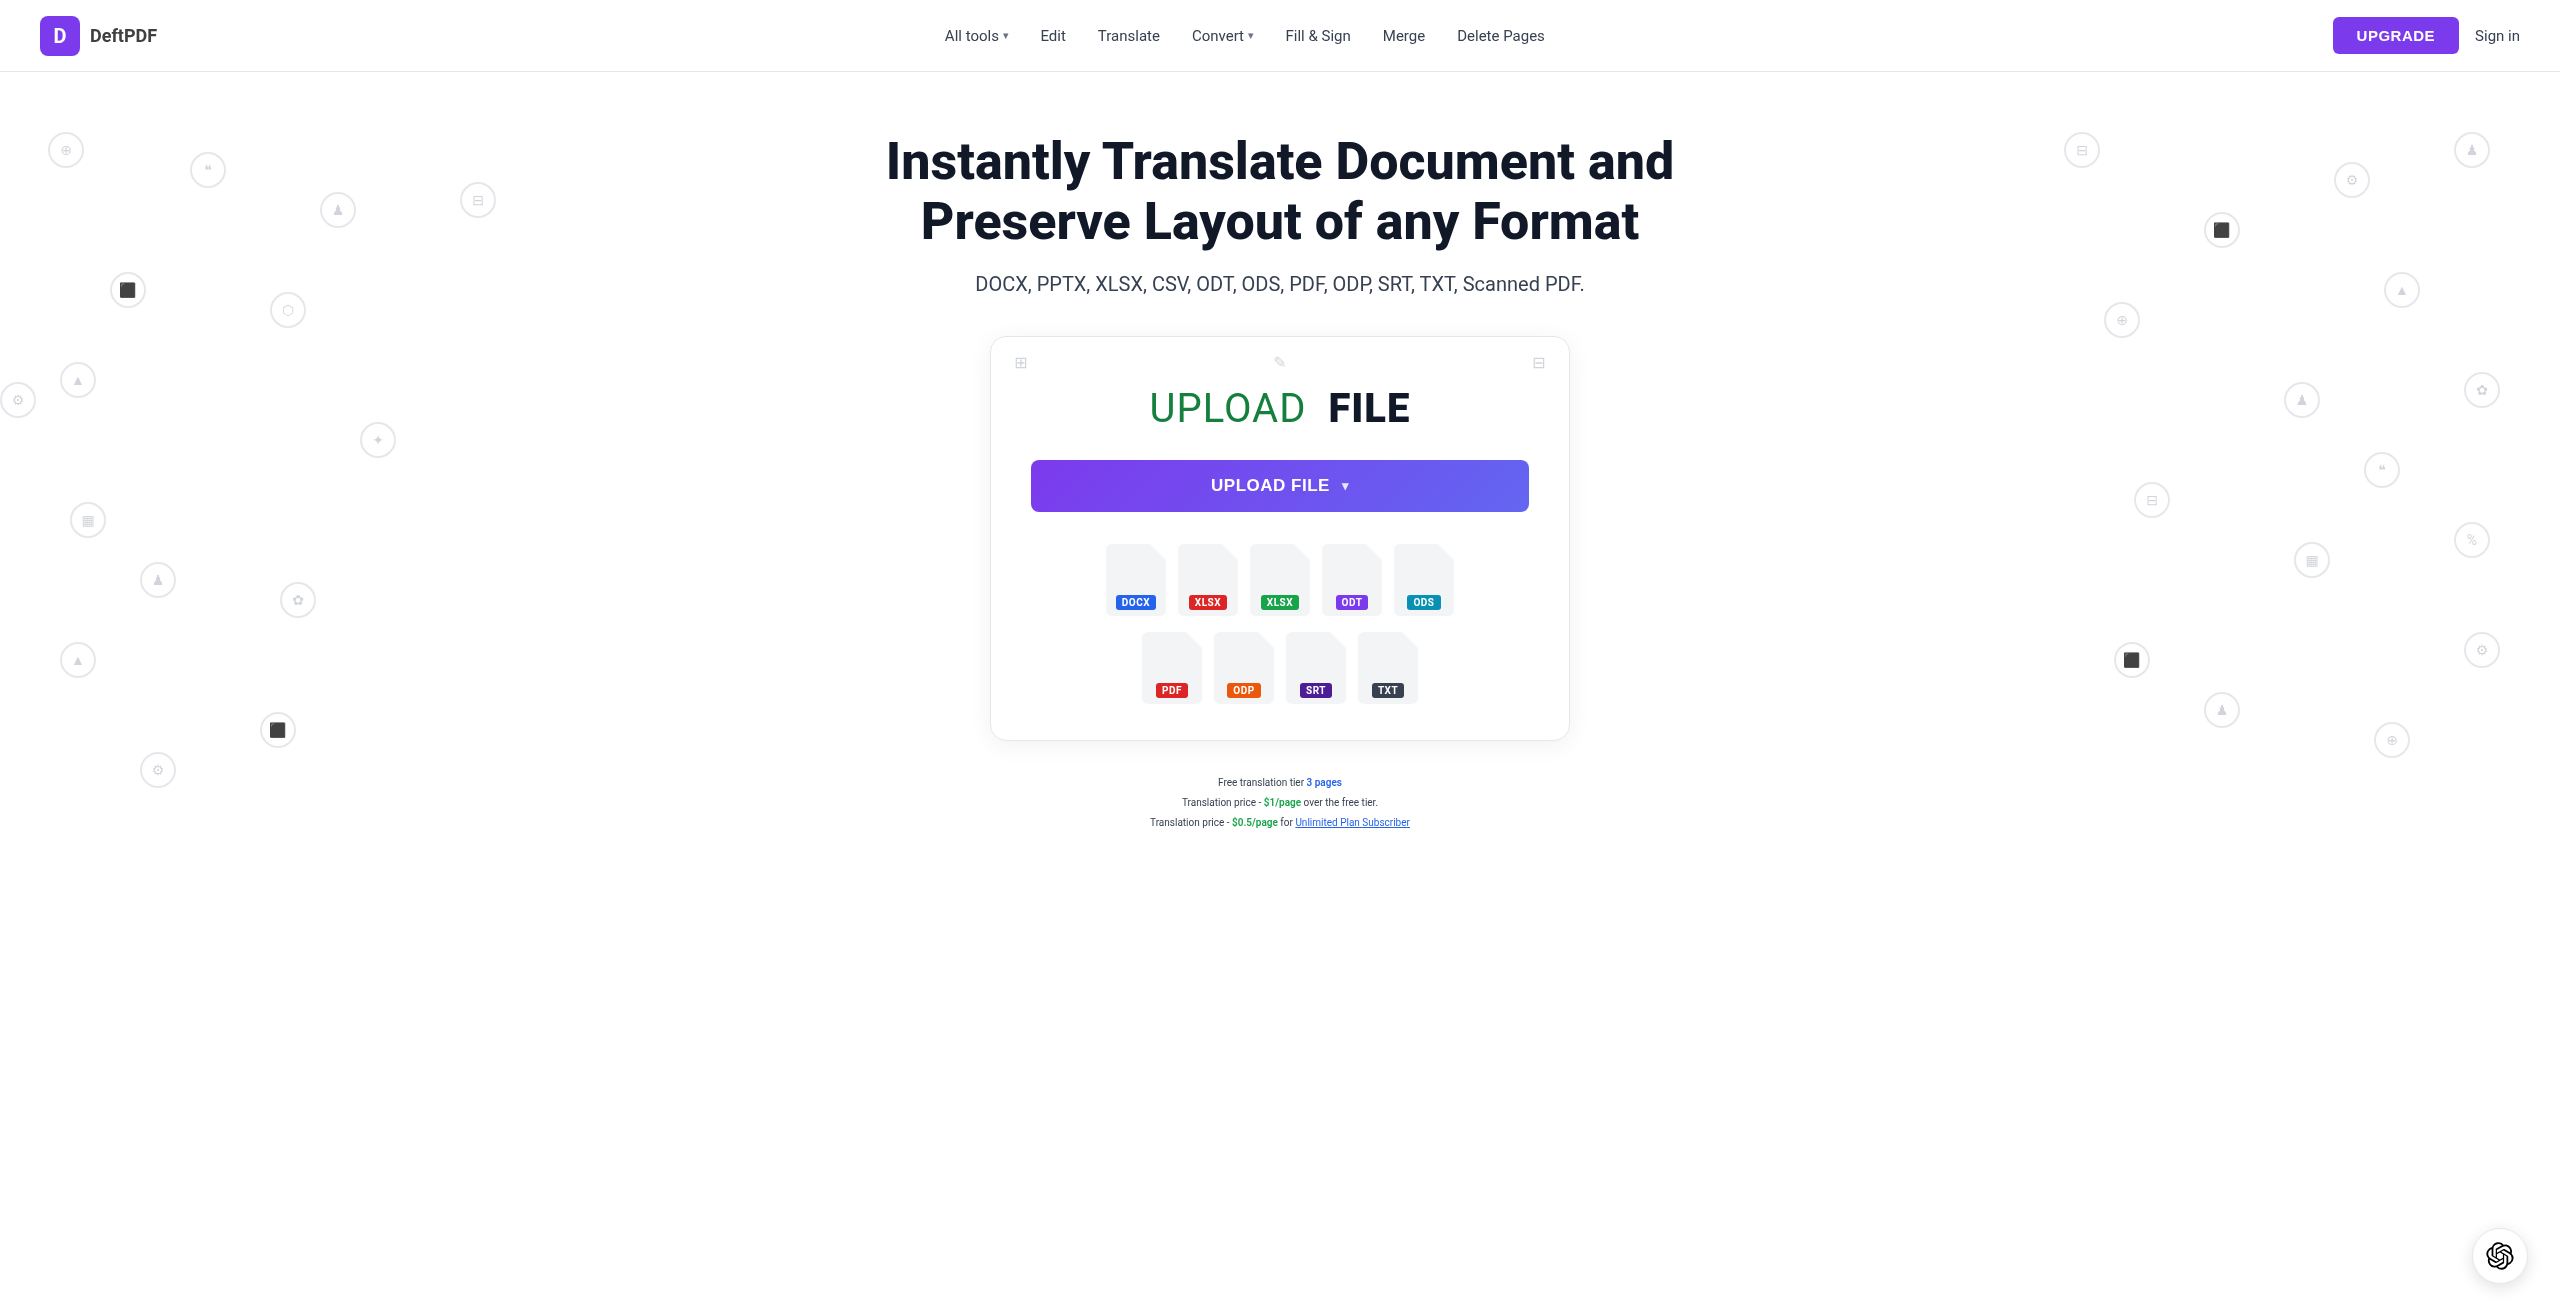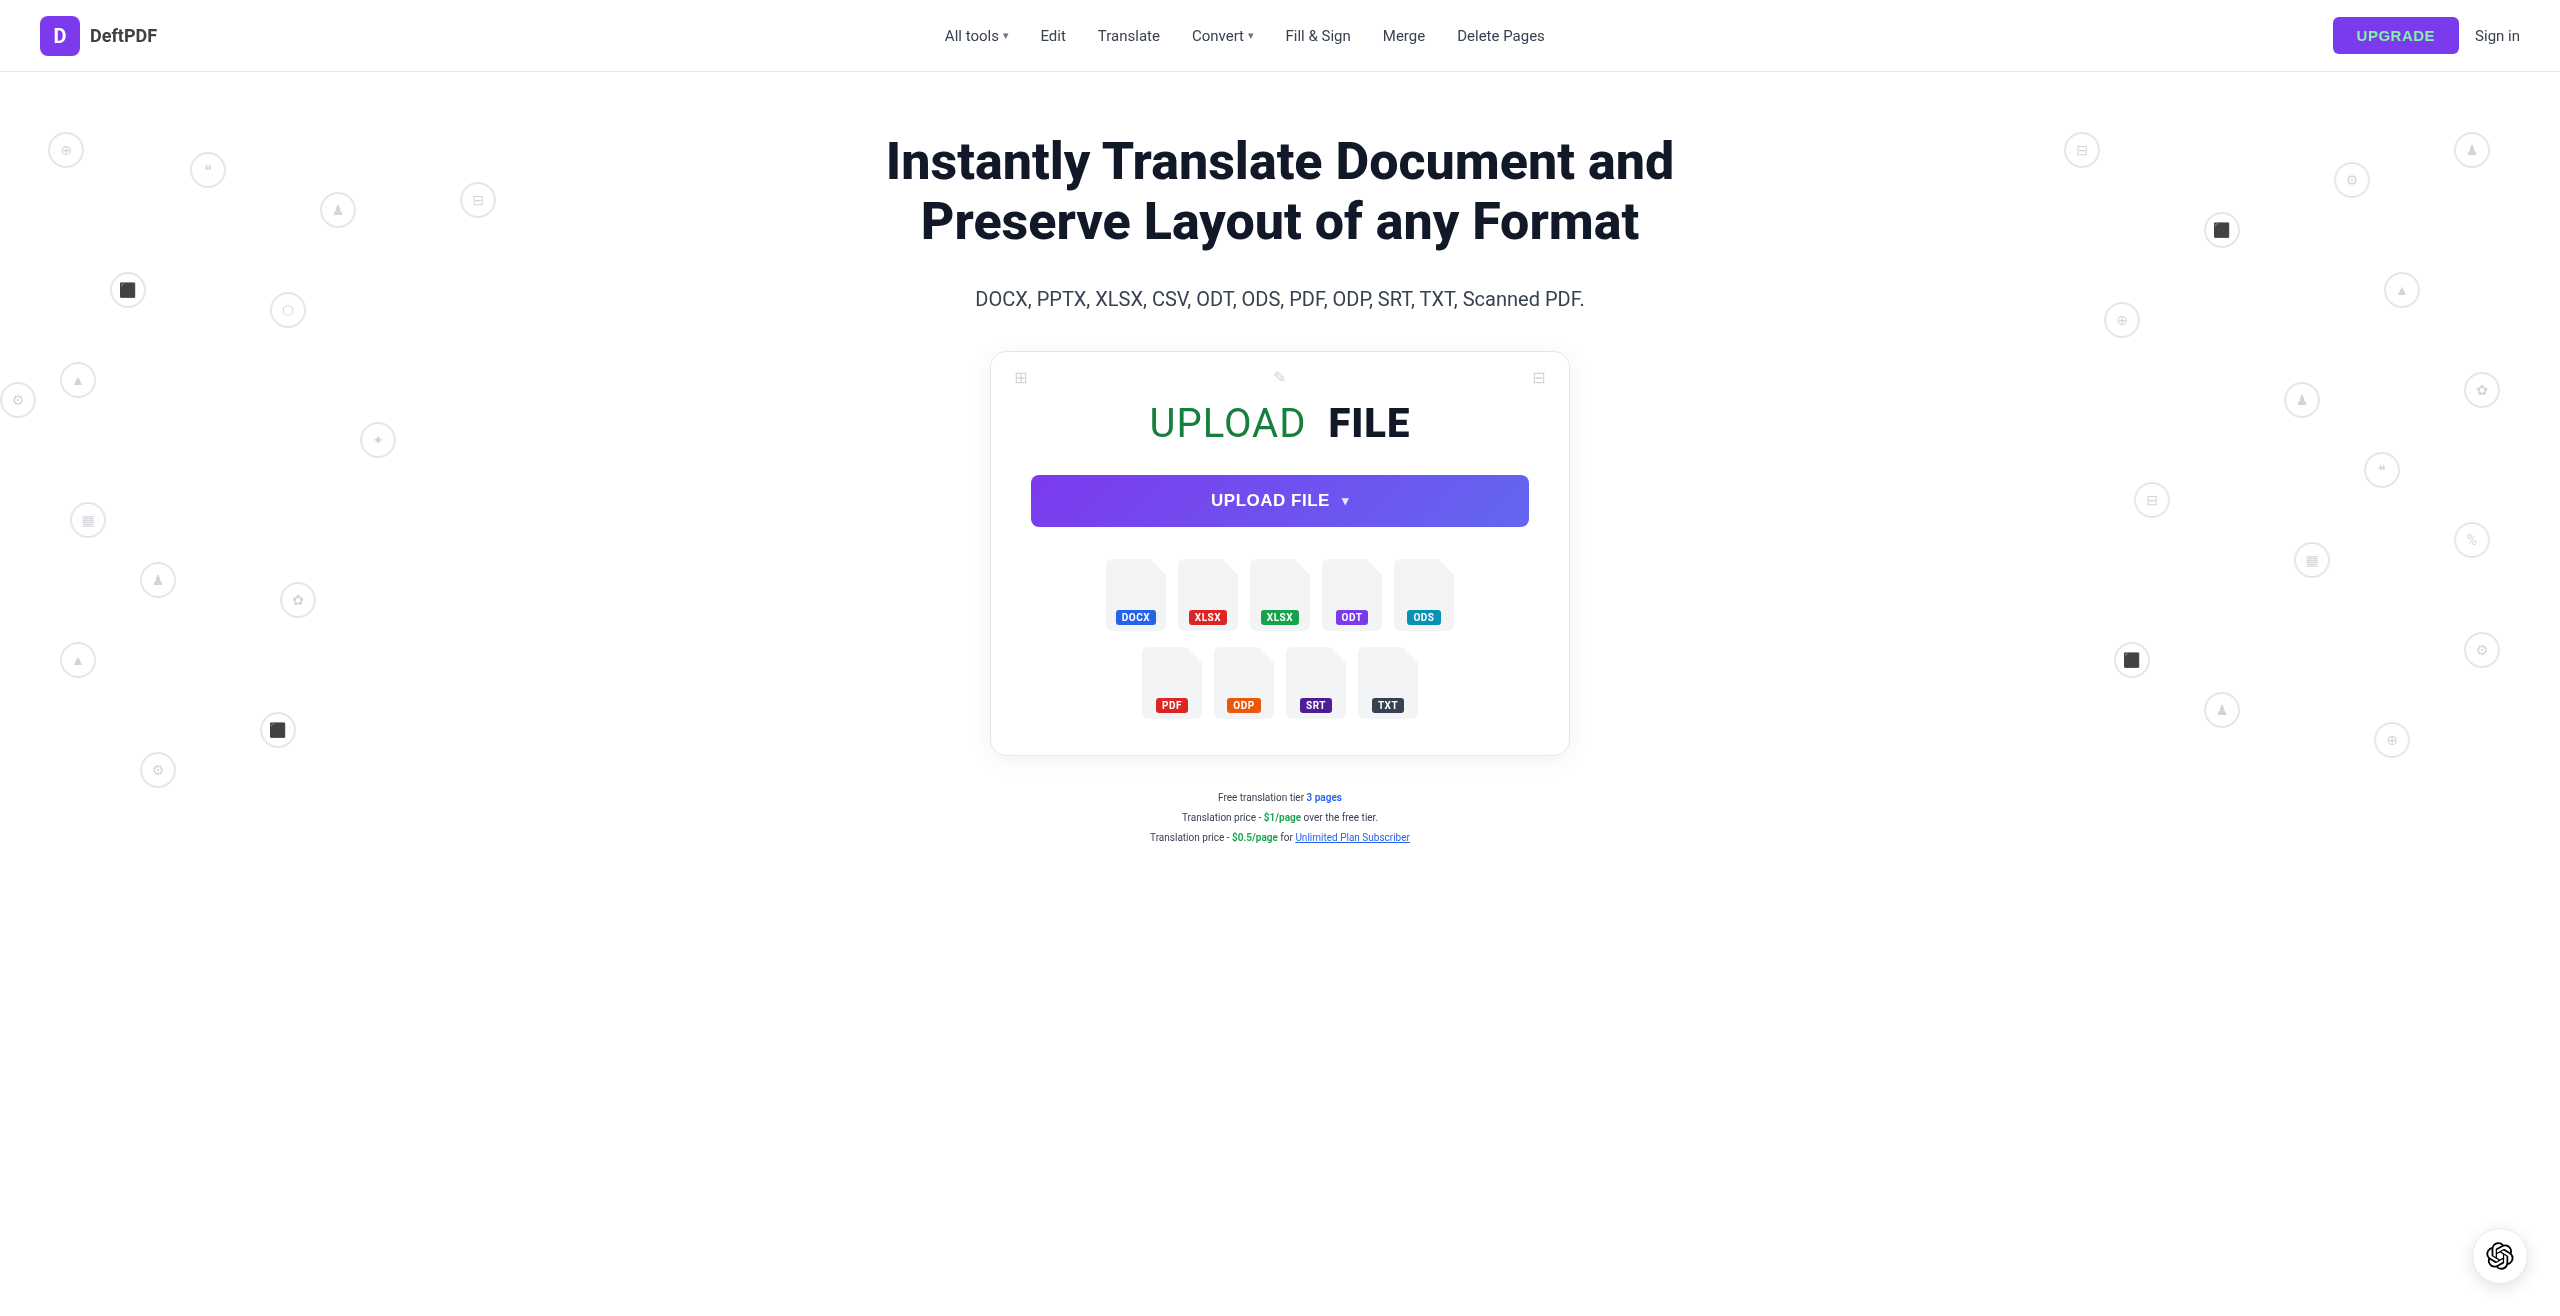--- a/index.html
+++ b/index.html
@@ -19,34 +19,34 @@
     }
     .nav-logo-text { font-weight: 700; font-size: 18px; color: #404040; }
     .nav-links { display: flex; align-items: center; gap: 32px; }
     .nav-link {
       font-size: 15px; color: #374151; cursor: pointer; display: flex; align-items: center; gap: 4px;
       background: none; border: none; font-family: inherit; justify-content: center;
     }
     .nav-link .chevron { font-size: 11px; color: #6b7280; }
     .nav-right { display: flex; align-items: center; gap: 16px; }
     .upgrade-btn {
-      background: #7c3aed; color: #86efac; border: none; border-radius: 6px;
+      background: #7c3aed; color: #ffffff; border: none; border-radius: 6px;
       padding: 10px 24px; font-size: 15px; font-weight: 700; cursor: pointer;
       letter-spacing: 0.5px;
     }
     .signin-link { font-size: 15px; color: #374151; cursor: pointer; background: none; border: none; font-family: inherit; }
 
     
     .hero {
       display: flex; flex-direction: column; align-items: center;
       padding: 60px 20px 0; position: relative; overflow: hidden;
     }
     .hero-title {
       font-size: 52px; font-weight: 800; color: #111827; text-align: center;
-      max-width: 900px; line-height: 1.15; margin-bottom: 35px;
+      max-width: 900px; line-height: 1.15; margin-bottom: 20px;
     }
     .hero-subtitle {
       font-size: 20px; color: #374151; text-align: center; margin-bottom: 40px;
     }
 
     
     .upload-card {
       background: #fff; border-radius: 16px; border: 1px solid #e5e7eb;
       width: 580px; padding: 40px 40px 36px;
       box-shadow: 0 4px 24px rgba(0,0,0,0.06);

